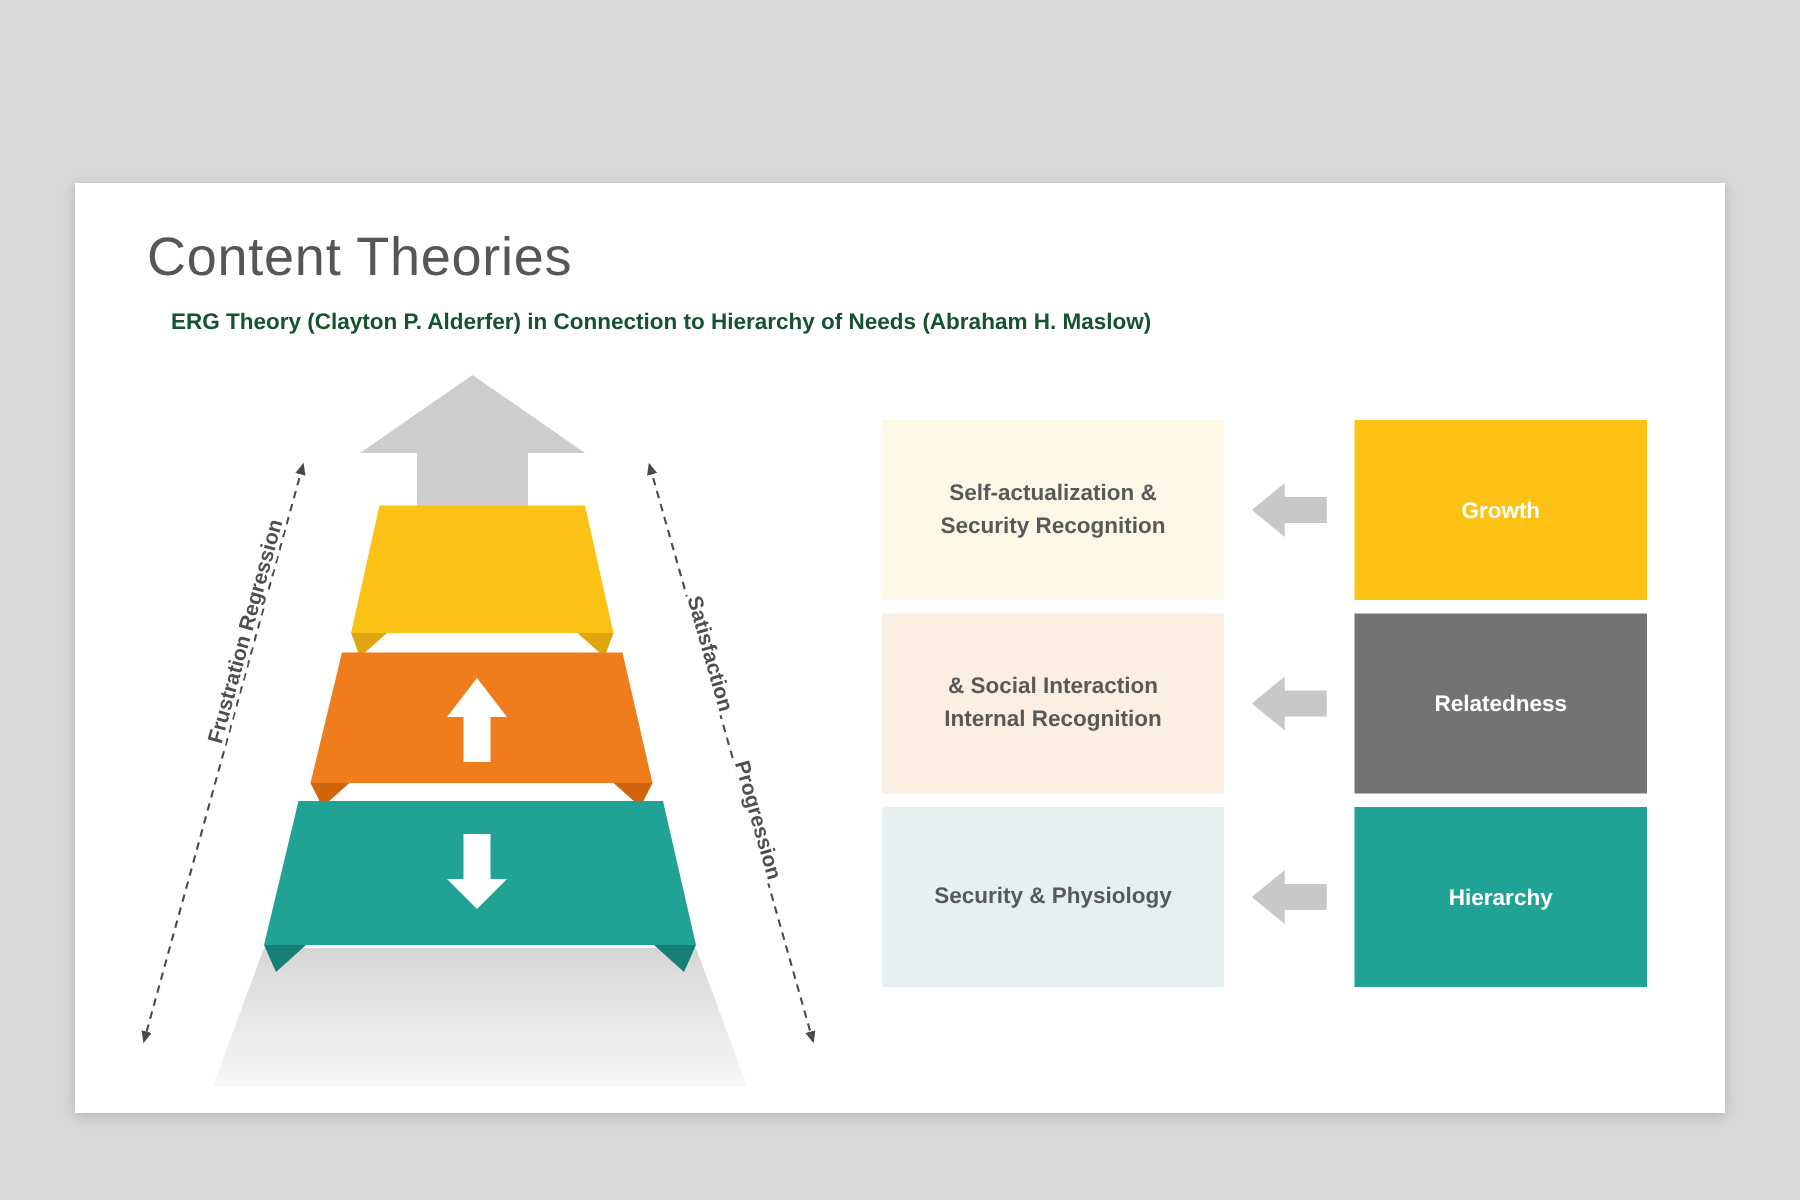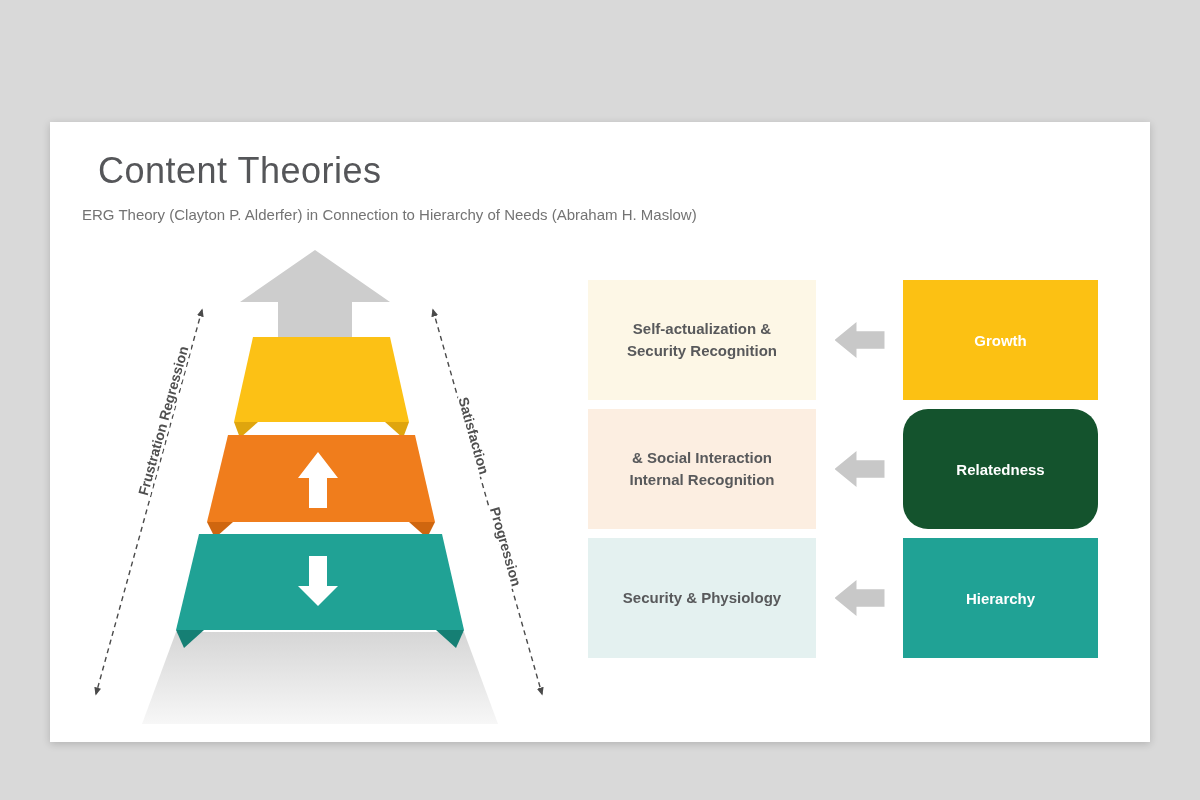--- a/index.html
+++ b/index.html
@@ -16,22 +16,22 @@
     background:#ffffff;
     box-shadow:0 2px 8px rgba(0,0,0,0.18);
     margin-top:32px;
   }
   .title{
     position:absolute;left:48px;top:28px;
     font-size:36px;font-weight:400;color:#555659;
     letter-spacing:0.5px;
   }
   .subtitle{
-    position:absolute;left:32px;top:84px;
-    font-size:15px;font-weight:400;color:#737373;
+    position:absolute;left:64px;top:84px;
+    font-size:15px;font-weight:700;color:#14532d;
   }
   .pyramid-wrap{
     position:absolute;left:40px;top:110px;width:520px;height:500px;
   }
   .rows{
     position:absolute;left:538px;top:158px;width:547px;
     display:grid;
     grid-template-columns:228px 87px 195px;
     grid-template-rows:120px 120px 120px;
     row-gap:9px;
@@ -50,21 +50,21 @@
   }
   .block-arrow-left{
     width:50px;height:36px;background:#c8c8c8;
     clip-path:polygon(0 50%, 44% 0, 44% 26%, 100% 26%, 100% 74%, 44% 74%, 44% 100%);
   }
   .erg-box{
     display:flex;align-items:center;justify-content:center;
     font-size:15px;font-weight:bold;color:#ffffff;
   }
   .erg-1{background:#fcc113;}
-  .erg-2{background:#14532d;border-radius:25px;}
+  .erg-2{background:#737373;}
   .erg-3{background:#20a295;}
   .pyr-label{
     font-size:14px;font-weight:bold;fill:#4f4f4f;
     paint-order:stroke;stroke:#ffffff;stroke-width:5px;
     stroke-linejoin:round;
   }
 </style>
 </head>
 <body>
 

